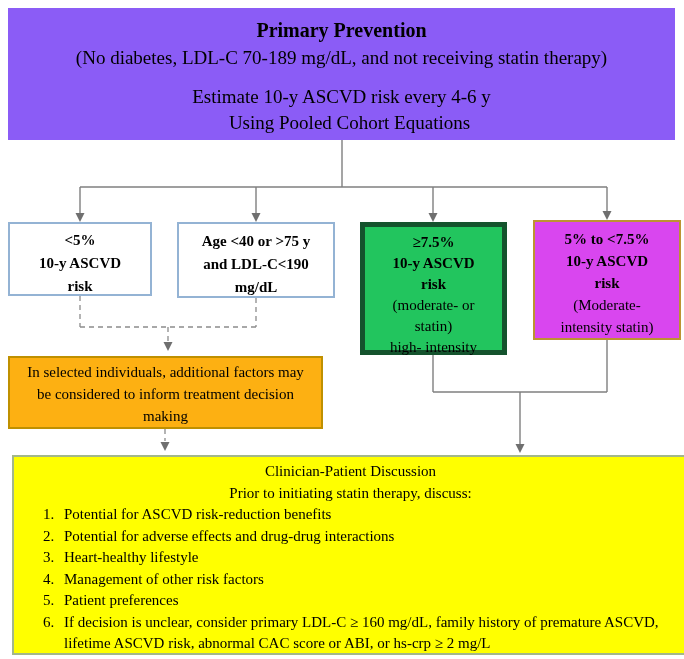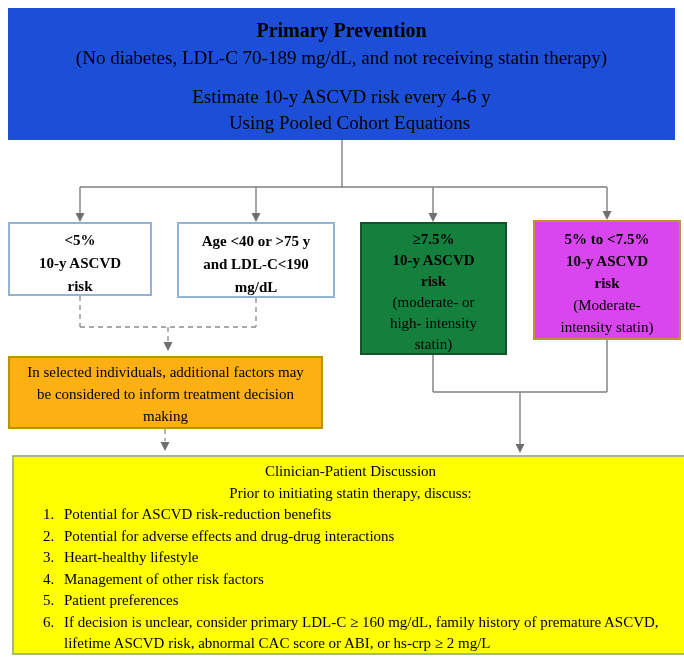--- a/index.html
+++ b/index.html
@@ -10,33 +10,33 @@
     font-family:"Liberation Serif", serif;
     color:#000000;
     overflow:hidden;
   }
   .connectors{position:absolute;left:0;top:0;z-index:0;}
   .box{position:absolute;box-sizing:border-box;text-align:center;z-index:1;}
 
   
   .top-box{
     left:8px;top:8px;width:667px;height:132px;
-    background:#1d4ed8;
+    background:#8b5cf6;
     padding-top:9px;
     font-size:19px;line-height:27px;
   }
   .top-box .title{font-weight:bold;font-size:20px;}
   .top-box .action1{margin-top:13px;font-size:19px;line-height:26px;}
   .top-box .action2{font-size:19px;line-height:26px;margin-left:16px;}
 
   
   .dbox{font-size:15px;font-weight:bold;background:#ffffff;}
   .b1{left:8px;top:222px;width:144px;height:74px;border:2px solid #94b3d4;line-height:23px;padding-top:5px;}
   .b2{left:177px;top:222px;width:158px;height:76px;border:2px solid #94b3d4;line-height:23px;padding-top:6px;}
-  .b3{left:360px;top:222px;width:147px;height:133px;border:2px solid #14532d;background:#15803d;line-height:21px;padding-top:5px;}
+  .b3{left:360px;top:222px;width:147px;height:133px;border:5px solid #14532d;background:#22c55e;line-height:21px;padding-top:5px;}
   .b4{left:533px;top:220px;width:148px;height:120px;border:2px solid #bd9331;background:#d946ef;line-height:22px;padding-top:6px;}
   .dbox .norm{font-weight:normal;}
 
   
   .orange-box{
     left:8px;top:356px;width:315px;height:73px;
     background:#fdb012;border:2px solid #bf9000;
     font-size:15px;line-height:22px;
     padding:3px 10px 8px 10px;
   }
@@ -106,22 +106,22 @@
     <div>Age &lt;40 or &gt;75 y</div>
     <div>and LDL-C&lt;190</div>
     <div>mg/dL</div>
   </div>
 
   <div class="box dbox b3">
     <div>≥7.5%</div>
     <div>10-y ASCVD</div>
     <div>risk</div>
     <div class="norm">(moderate- or</div>
+    <div class="norm">statin)</div>
     <div class="norm">high- intensity</div>
-    <div class="norm">statin)</div>
   </div>
 
   <div class="box dbox b4">
     <div>5% to &lt;7.5%</div>
     <div>10-y ASCVD</div>
     <div>risk</div>
     <div class="norm">(Moderate-</div>
     <div class="norm">intensity statin)</div>
   </div>
 

